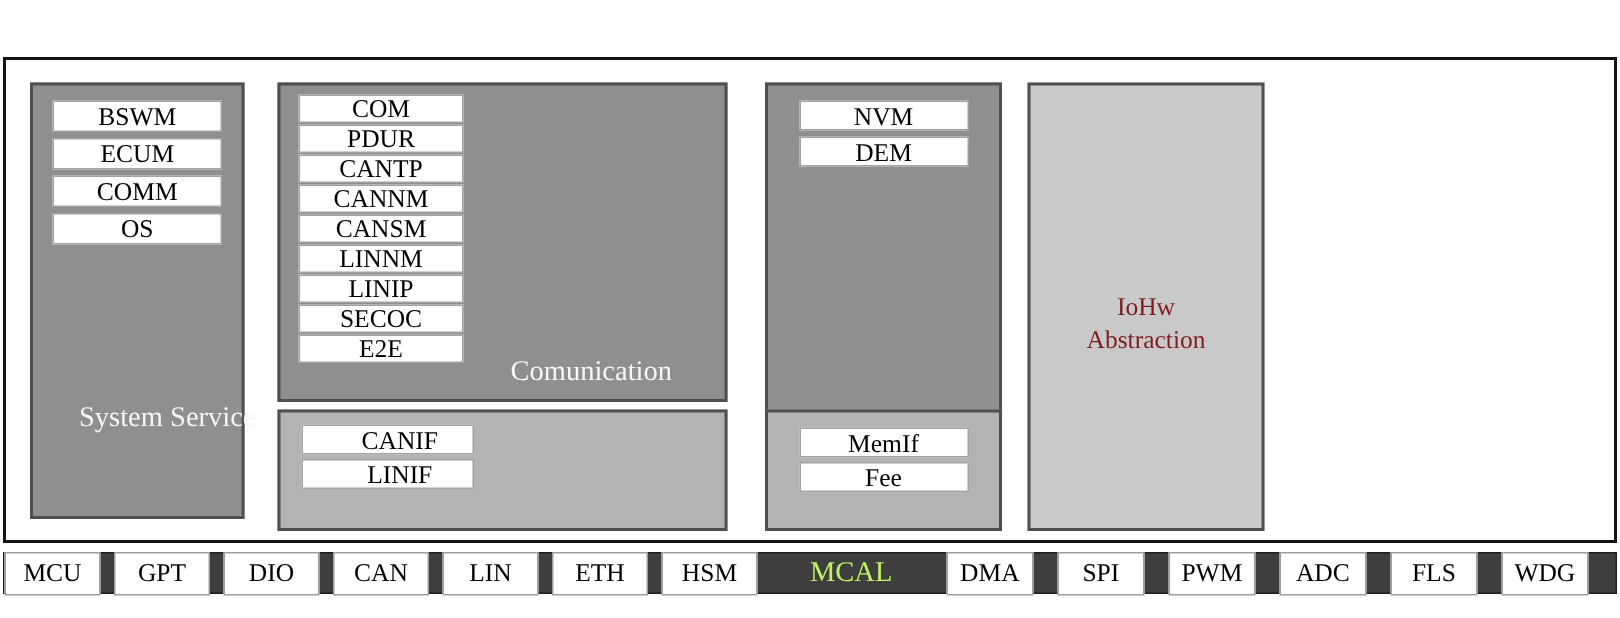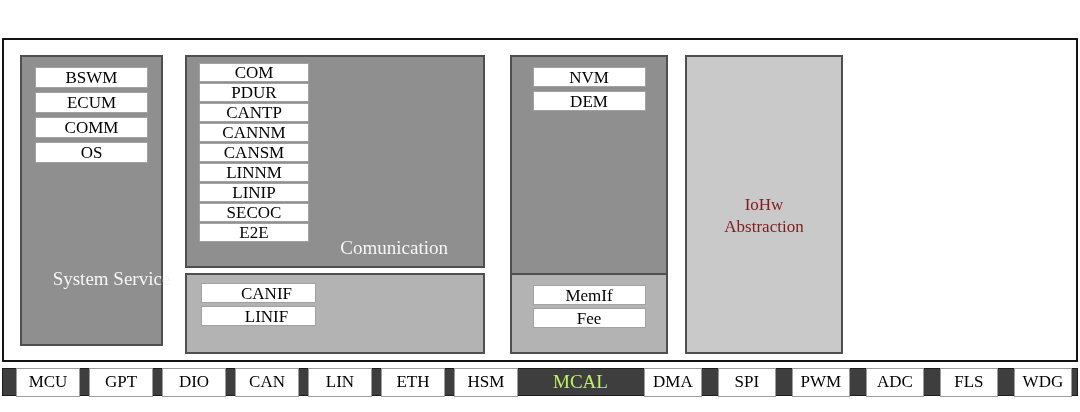--- a/index.html
+++ b/index.html
@@ -93,21 +93,20 @@
 
   
   .mcal-bar {
     position: absolute;
     left: 2px; top: 368px;
     width: 1076px; height: 28px;
     background: #3e3e3e;
     border: 1px solid #1c1c1c;
     display: flex;
     align-items: center;
-    padding-left: 13px;
   }
   .mchip {
     width: 64px; height: 29px;
     margin-right: 9px;
     background: #ffffff;
     border: 1px solid #9d9d9d;
     color: #000000;
     font-size: 17px;
     text-align: center;
     line-height: 26px;

